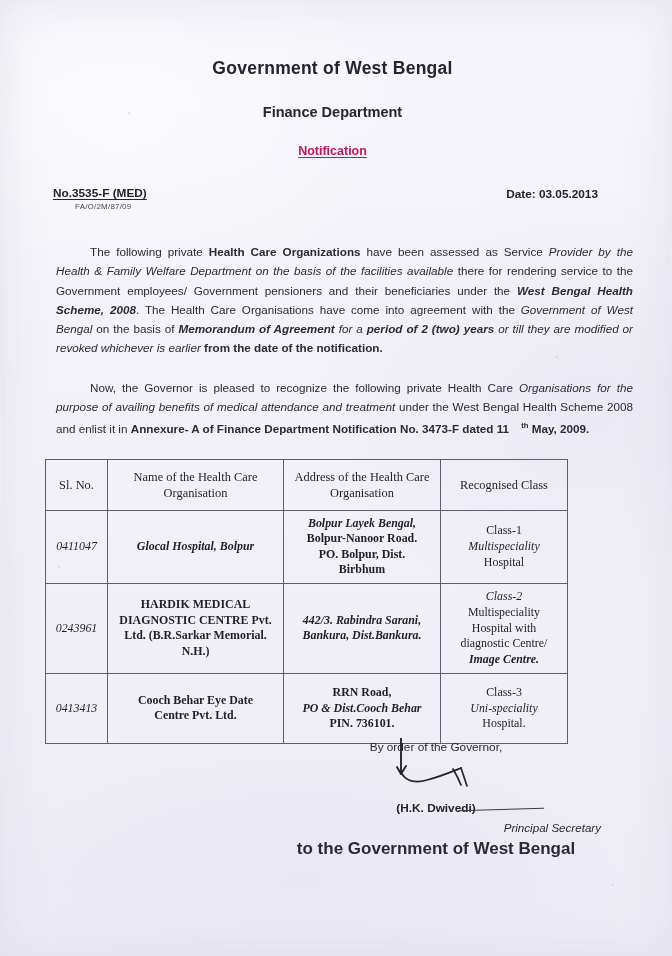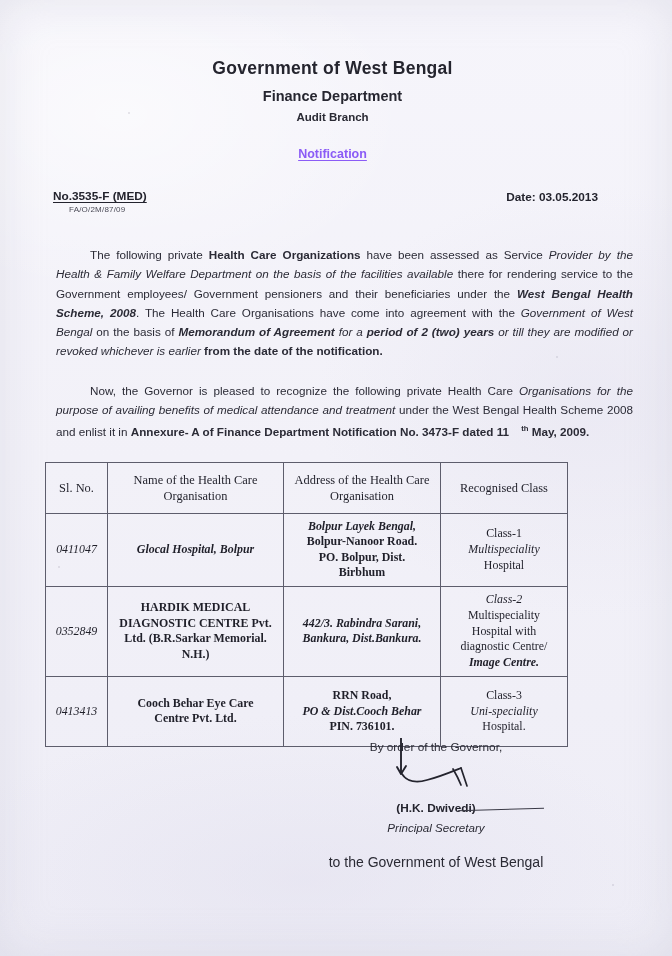--- a/index.html
+++ b/index.html
@@ -51,36 +51,36 @@
   }
   .hdr-gov {
     font-size: 17.5px;
     font-weight: bold;
     letter-spacing: 0.25px;
     color: #24242e;
   }
   .hdr-dept {
     font-size: 14.5px;
     font-weight: bold;
-    margin-top: 9px;
+    margin-top: 25px;
     color: #262630;
   }
   .hdr-branch {
     font-size: 11.5px;
     font-weight: bold;
     margin-top: 7px;
     color: #2a2a34;
   }
   .hdr-notif {
     font-size: 12.5px;
     font-weight: bold;
     margin-top: 24px;
     text-decoration: underline;
     text-underline-offset: 2px;
-    color: #8b5cf6;
+    color: #be185d;
   }
 
   
   .refline {
     position: relative;
     margin-top: 28px;
     padding: 0 54px 0 53px;
     height: 34px;
   }
   .ref-no {
@@ -88,21 +88,21 @@
     left: 53px;
     top: 0;
     font-size: 11.8px;
     font-weight: bold;
     text-decoration: underline;
     text-underline-offset: 2px;
     color: #23232d;
   }
   .ref-sub {
     position: absolute;
-    left: 69px;
+    left: 75px;
     top: 16px;
     font-size: 8px;
     color: #4a4a56;
     letter-spacing: 0.2px;
   }
   .ref-date {
     position: absolute;
     right: 67px;
     top: 1px;
     font-size: 11.8px;
@@ -221,25 +221,27 @@
     width: 86px;
     height: 1px;
     background: #3a3a46;
     transform: rotate(-1.6deg);
   }
   .sig-role {
     font-size: 11.6px;
     font-style: italic;
     margin-top: 5px;
     color: #2a2a34;
+    text-align: right;
   }
   .sig-to {
-    font-size: 14px;
-    margin-top: 20px;
+    font-size: 17px;
+    margin-top: 5px;
     color: #2a2a34;
+    font-weight: bold;
   }
 
   
   .speck {
     position: absolute;
     border-radius: 50%;
     background: rgba(150,148,166,0.28);
     z-index: 4;
     pointer-events: none;
   }
@@ -248,21 +250,20 @@
 <body>
 
 <div class="scan-tint"></div>
 <div class="edge-shade"></div>
 
 <div class="page">
 
   <div class="hdr">
     <div class="hdr-gov">Government of West Bengal</div>
     <div class="hdr-dept">Finance Department</div>
-    <div class="hdr-branch">Audit Branch</div>
     <div class="hdr-notif">Notification</div>
   </div>
 
   <div class="refline">
     <div class="ref-no">No.3535-F (MED)</div>
     <div class="ref-sub">FA/O/2M/87/09</div>
     <div class="ref-date">Date:  03.05.2013</div>
   </div>
 
   <div class="body-wrap">
@@ -303,21 +304,21 @@
             <div class="ln-b">Birbhum</div>
           </td>
           <td class="cls">
             <div>Class-1</div>
             <div class="ln-i">Multispeciality</div>
             <div>Hospital</div>
           </td>
         </tr>
 
         <tr class="r2">
-          <td class="sl">0352849</td>
+          <td class="sl">0243961</td>
           <td class="name small-name">
             <div class="ln-b">HARDIK MEDICAL</div>
             <div class="ln-b">DIAGNOSTIC CENTRE Pvt.</div>
             <div class="ln-b">Ltd. (B.R.Sarkar Memorial.</div>
             <div class="ln-b">N.H.)</div>
           </td>
           <td class="addr ital">
             <div class="ln-bi">442/3. Rabindra Sarani,</div>
             <div class="ln-bi">Bankura, Dist.Bankura.</div>
           </td>
@@ -326,21 +327,21 @@
             <div>Multispeciality</div>
             <div>Hospital with</div>
             <div>diagnostic Centre/</div>
             <div class="ln-bi">Image Centre.</div>
           </td>
         </tr>
 
         <tr class="r3">
           <td class="sl">0413413</td>
           <td class="name">
-            <div class="ln-b">Cooch Behar Eye Care</div>
+            <div class="ln-b">Cooch Behar Eye Date</div>
             <div class="ln-b">Centre Pvt. Ltd.</div>
           </td>
           <td class="addr">
             <div class="ln-b">RRN Road,</div>
             <div class="ln-bi">PO &amp;  Dist.Cooch Behar</div>
             <div class="ln-b">PIN. 736101.</div>
           </td>
           <td class="cls">
             <div>Class-3</div>
             <div class="ln-i">Uni-speciality</div>

